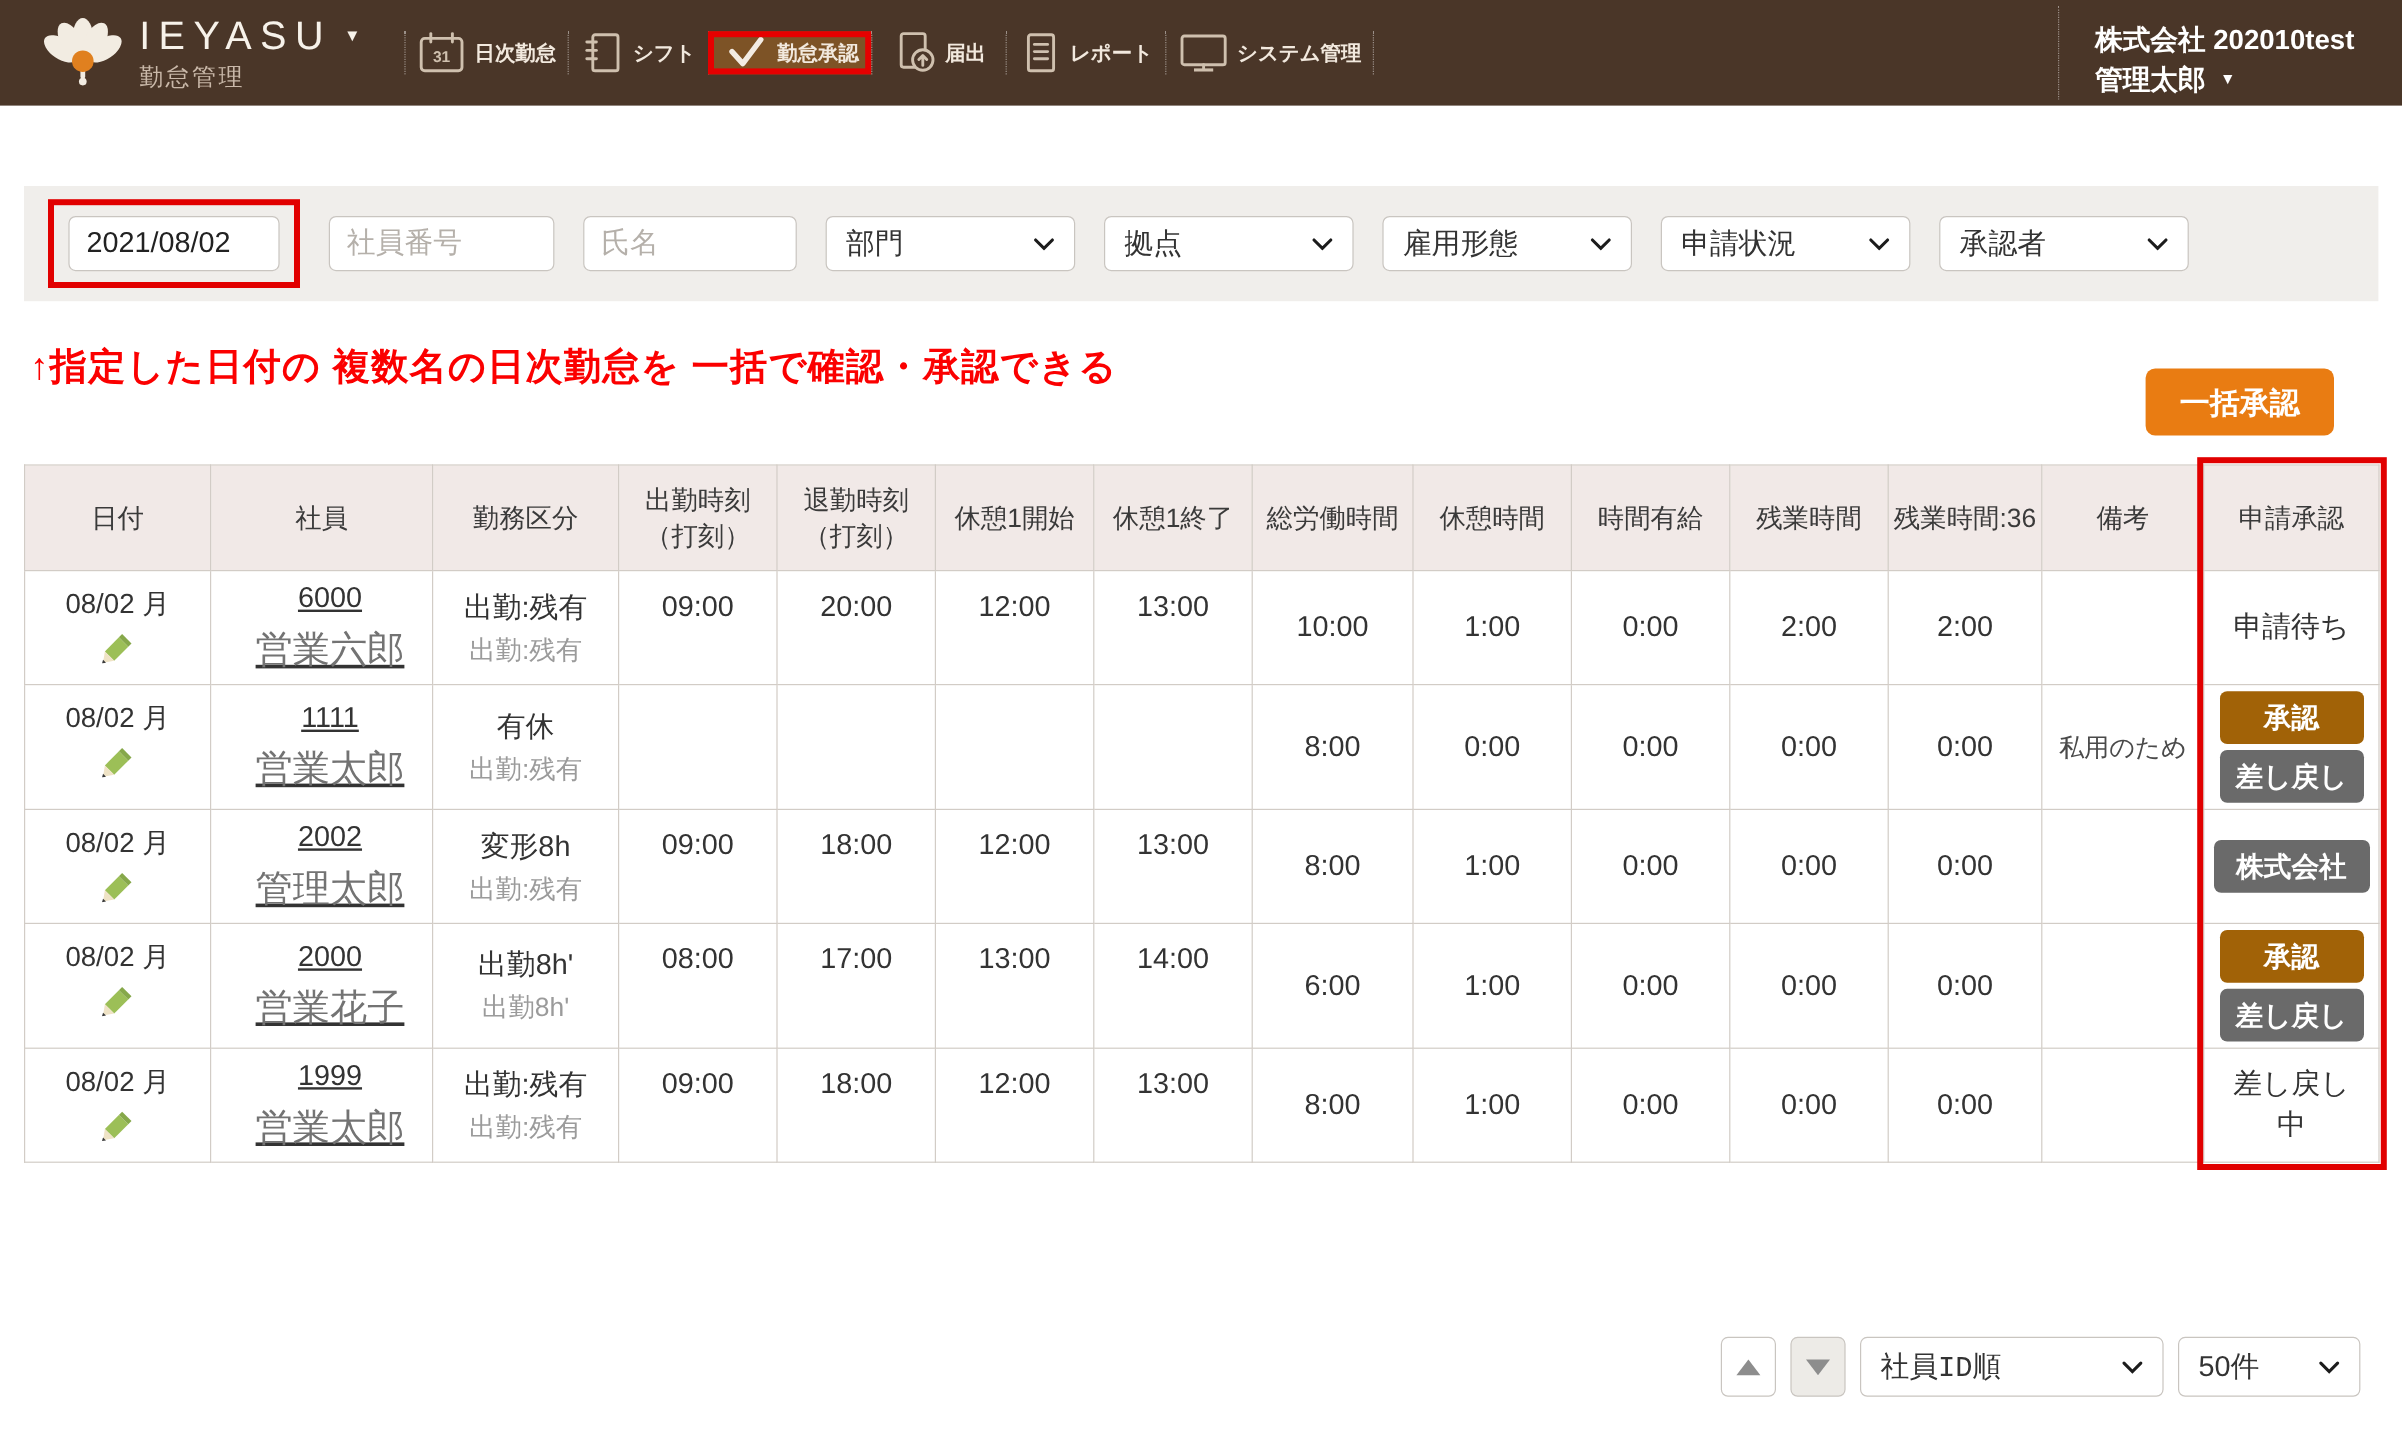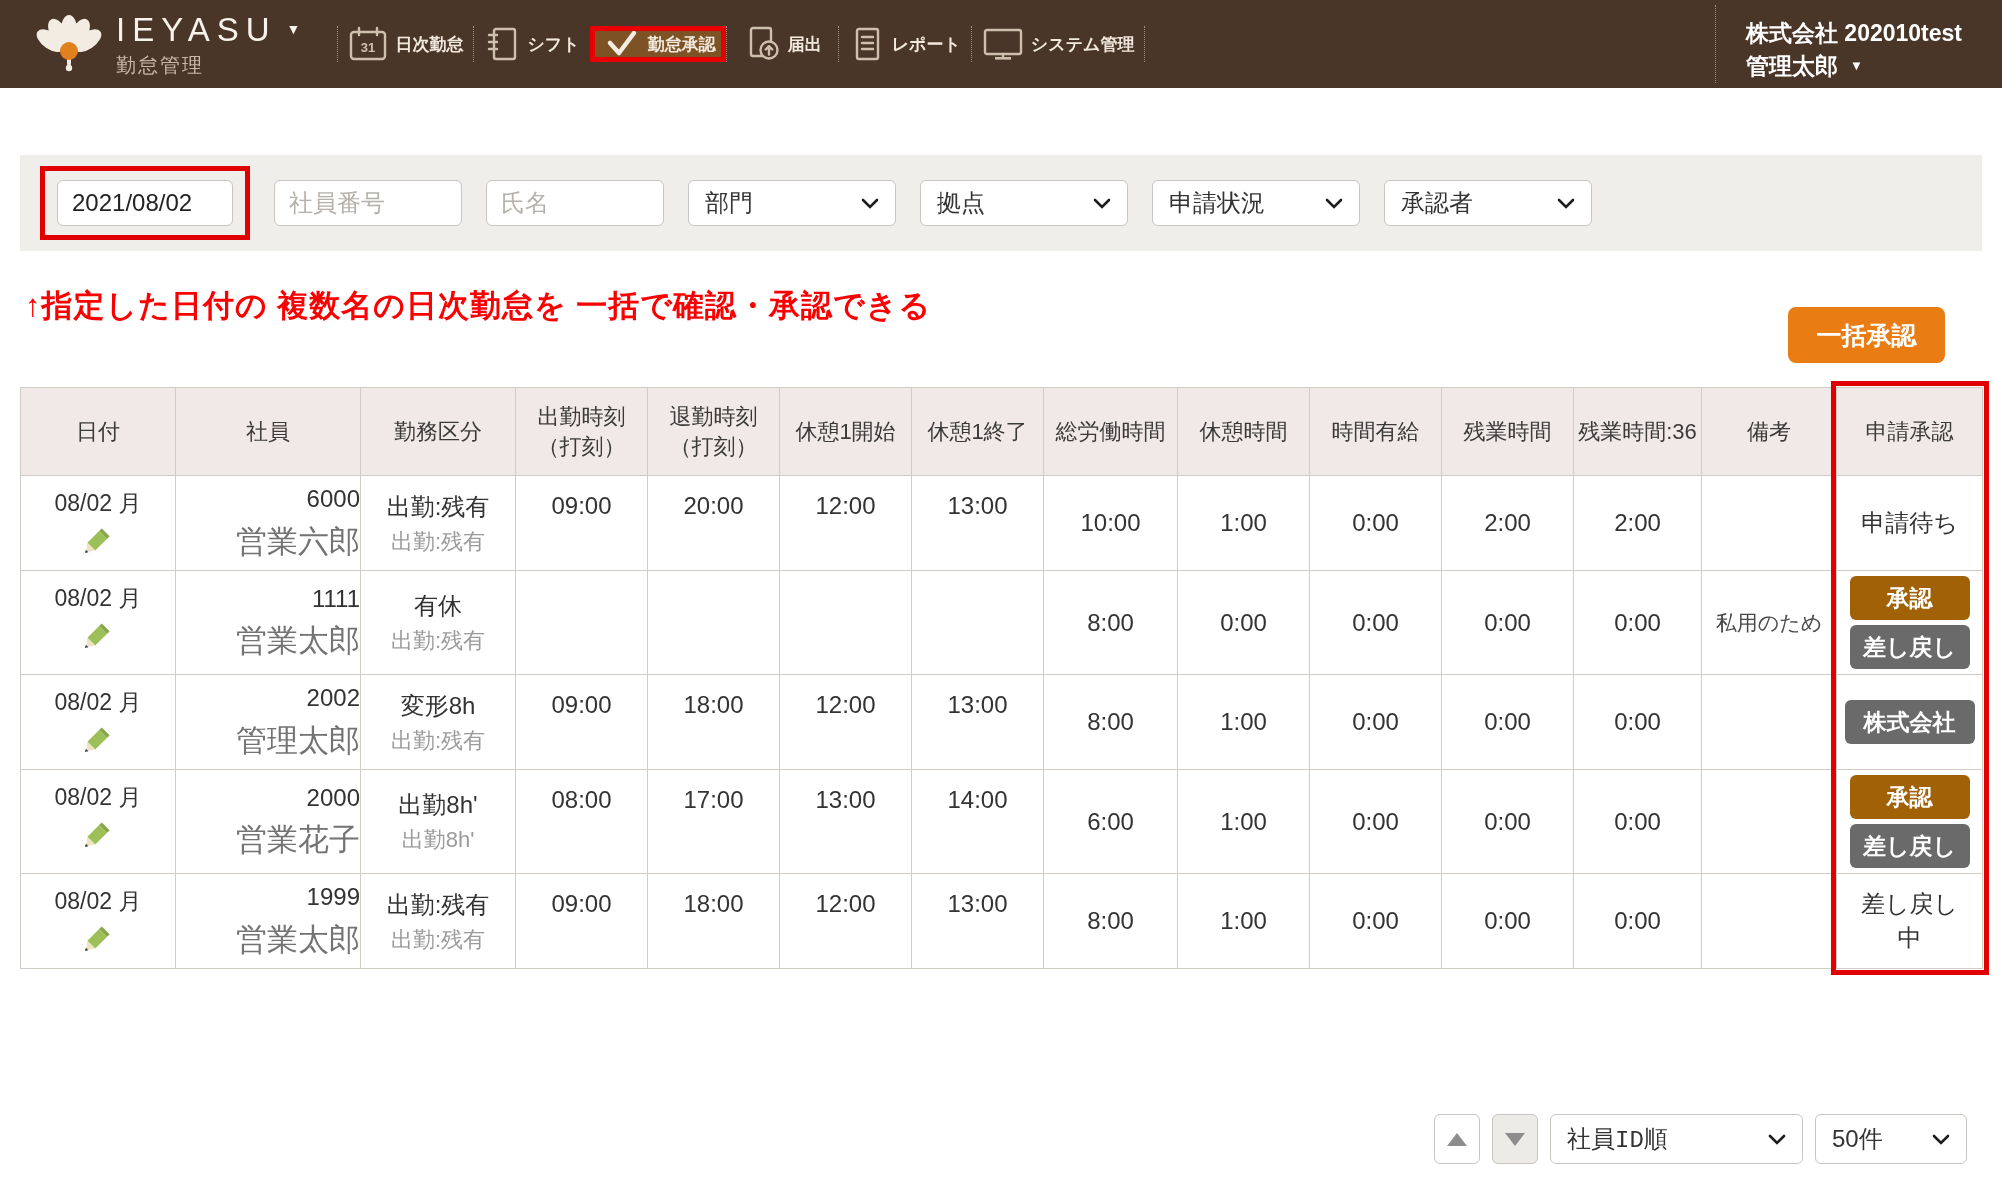--- a/index.html
+++ b/index.html
@@ -42,21 +42,21 @@
   
   .table-wrap { position:relative; margin:60px 20px 0; }
   table { width:1962px; border-collapse:collapse; table-layout:fixed; }
   th, td { border:1px solid #d2ccc6; }
   th { background:#f1e9e7; font-size:22px; font-weight:normal; color:#3a3a3a; height:88px; text-align:center; }
   th span { white-space:pre-line; line-height:1.35; }
   td { height:95px; background:#fff; text-align:center; vertical-align:middle; font-size:24px; color:#333; }
   .c-date { vertical-align:top; padding-top:12px; }
   .date-line { font-size:23px; color:#333; }
   .pencil { margin-top:8px; display:inline-block; cursor:pointer; }
-  .c-emp { text-align:right; padding-left:14px; }
+  .c-emp { text-align:center; padding-left:14px;text-decoration:underline; }
   .emp-id { font-size:24px; color:#333; line-height:1.55; }
   .emp-name { font-size:31px; color:#737373; line-height:1.55; cursor:pointer; }
   .wt-main { font-size:24px; color:#333; line-height:1.5; }
   .wt-sub { font-size:22px; color:#9b9b9b; line-height:1.5; }
   .t-top { vertical-align:top; padding-top:16px; }
   .c-note { font-size:21px; color:#4a4a4a; }
   .appr-text { white-space:pre-line; line-height:1.4; }
   .abtn { display:block; margin:5px auto; width:120px; height:44px; line-height:44px; border:none; border-radius:6px; color:#fff; font-size:23px; font-weight:bold; text-align:center; cursor:pointer; font-family:inherit; }
   .abtn.orange { background:#a16207; }
   .abtn.gray { background:#6a6a6a; }
@@ -176,20 +176,26 @@
           <path d="M2 2 L9 9 L16 2" fill="none" stroke="#1c1c1c" stroke-width="2.6" stroke-linecap="round"></path>
         </svg>
     </div>
     <div class="select sel-lg">
       <span>拠点</span>
       <svg width="18" height="11" viewBox="0 0 18 11">
           <path d="M2 2 L9 9 L16 2" fill="none" stroke="#1c1c1c" stroke-width="2.6" stroke-linecap="round"></path>
         </svg>
     </div>
     <div class="select sel-lg">
+      <span>雇用形態</span>
+      <svg width="18" height="11" viewBox="0 0 18 11">
+          <path d="M2 2 L9 9 L16 2" fill="none" stroke="#1c1c1c" stroke-width="2.6" stroke-linecap="round"></path>
+        </svg>
+    </div>
+    <div class="select sel-lg">
       <span>申請状況</span>
       <svg width="18" height="11" viewBox="0 0 18 11">
           <path d="M2 2 L9 9 L16 2" fill="none" stroke="#1c1c1c" stroke-width="2.6" stroke-linecap="round"></path>
         </svg>
     </div>
     <div class="select sel-lg">
       <span>承認者</span>
       <svg width="18" height="11" viewBox="0 0 18 11">
           <path d="M2 2 L9 9 L16 2" fill="none" stroke="#1c1c1c" stroke-width="2.6" stroke-linecap="round"></path>
         </svg>

